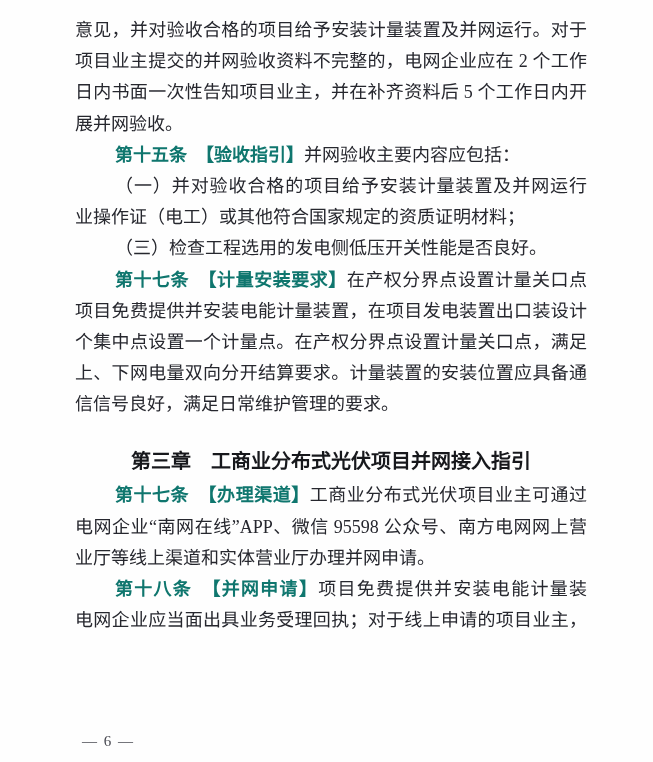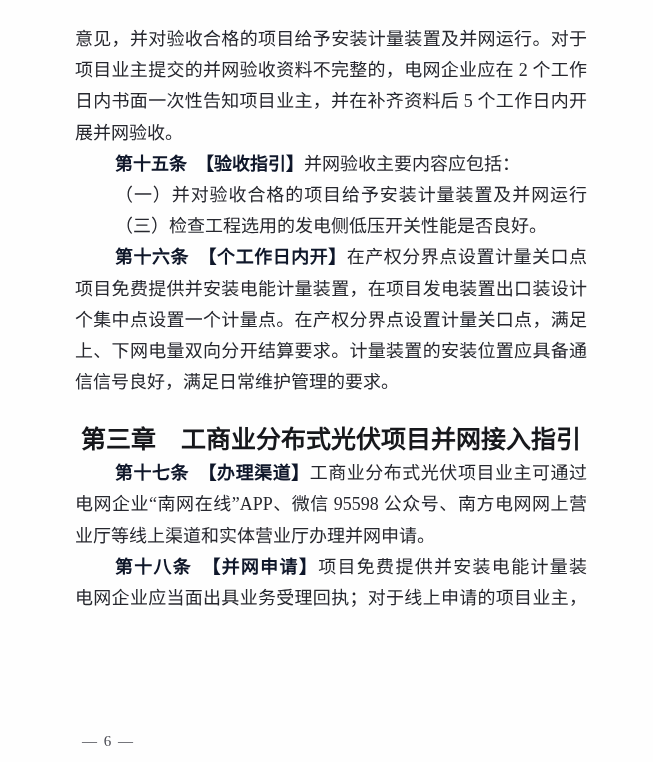--- a/index.html
+++ b/index.html
@@ -11,47 +11,47 @@
     position: relative;
     width: 653px;
     height: 762px;
     background: #fefefe;
     overflow: hidden;
     font-family: "Liberation Serif", "DejaVu Serif", serif;
   }
   .text-block {
     position: absolute;
     left: 75px;
-    top: 24px;
+    top: 15px;
     width: 512px;
   }
   .line {
     font-size: 18px;
     line-height: 31.2px;
     height: 31.2px;
     overflow: hidden;
     color: #26272e;
     text-align: justify;
     text-align-last: justify;
   }
   .line.end {
     text-align-last: left;
   }
   .line.indent {
     text-indent: 40px;
   }
   .line .b {
     font-family: Liberation Sans, sans-serif;
     font-weight: 700;
-    color: #0f172a;
+    color: #0f766e;
   }
   .heading {
     font-family: "Liberation Sans", "DejaVu Sans", sans-serif;
     font-weight: 700;
-    font-size: 25px;
+    font-size: 20px;
     line-height: 31px;
     height: 31px;
     margin: 26px 0 3px 0;
     color: #17181c;
     text-align: center;
     text-align-last: center;
     overflow: hidden;
   }
   .footer {
     position: absolute;
@@ -66,22 +66,23 @@
 <body>
 
 <div class="page">
   <div class="text-block">
       <div class="line"><span>意见，并对验收合格的项目给予安装计量装置及并网运行。对于</span></div>
       <div class="line"><span>项目业主提交的并网验收资料不完整的，电网企业应在 2 个工作</span></div>
       <div class="line"><span>日内书面一次性告知项目业主，并在补齐资料后 5 个工作日内开</span></div>
       <div class="line end"><span>展并网验收。</span></div>
       <div class="line indent end"><span class="b">第十五条　【验收指引】</span><span>并网验收主要内容应包括：</span></div>
       <div class="line indent"><span>（一）并对验收合格的项目给予安装计量装置及并网运行</span></div>
+      <div class="line end"><span>业操作证（电工）或其他符合国家规定的资质证明材料；</span></div>
       <div class="line indent end"><span>（三）检查工程选用的发电侧低压开关性能是否良好。</span></div>
-      <div class="line indent"><span class="b">第十六条　【个工作日内开】</span><span>在产权分界点设置计量关口点</span></div>
+      <div class="line indent"><span class="b">第十七条　【计量安装要求】</span><span>在产权分界点设置计量关口点</span></div>
       <div class="line"><span>项目免费提供并安装电能计量装置，在项目发电装置出口装设计</span></div>
       <div class="line"><span>个集中点设置一个计量点。在产权分界点设置计量关口点，满足</span></div>
       <div class="line"><span>上、下网电量双向分开结算要求。计量装置的安装位置应具备通</span></div>
       <div class="line end"><span>信信号良好，满足日常维护管理的要求。</span></div>
       <div class="heading">第三章　工商业分布式光伏项目并网接入指引</div>
       <div class="line indent"><span class="b">第十七条　【办理渠道】</span><span>工商业分布式光伏项目业主可通过</span></div>
       <div class="line"><span>电网企业“南网在线”APP、微信 95598 公众号、南方电网网上营</span></div>
       <div class="line end"><span>业厅等线上渠道和实体营业厅办理并网申请。</span></div>
       <div class="line indent"><span class="b">第十八条　【并网申请】</span><span>项目免费提供并安装电能计量装置，</span></div>
       <div class="line"><span>电网企业应当面出具业务受理回执；对于线上申请的项目业主，</span></div>

